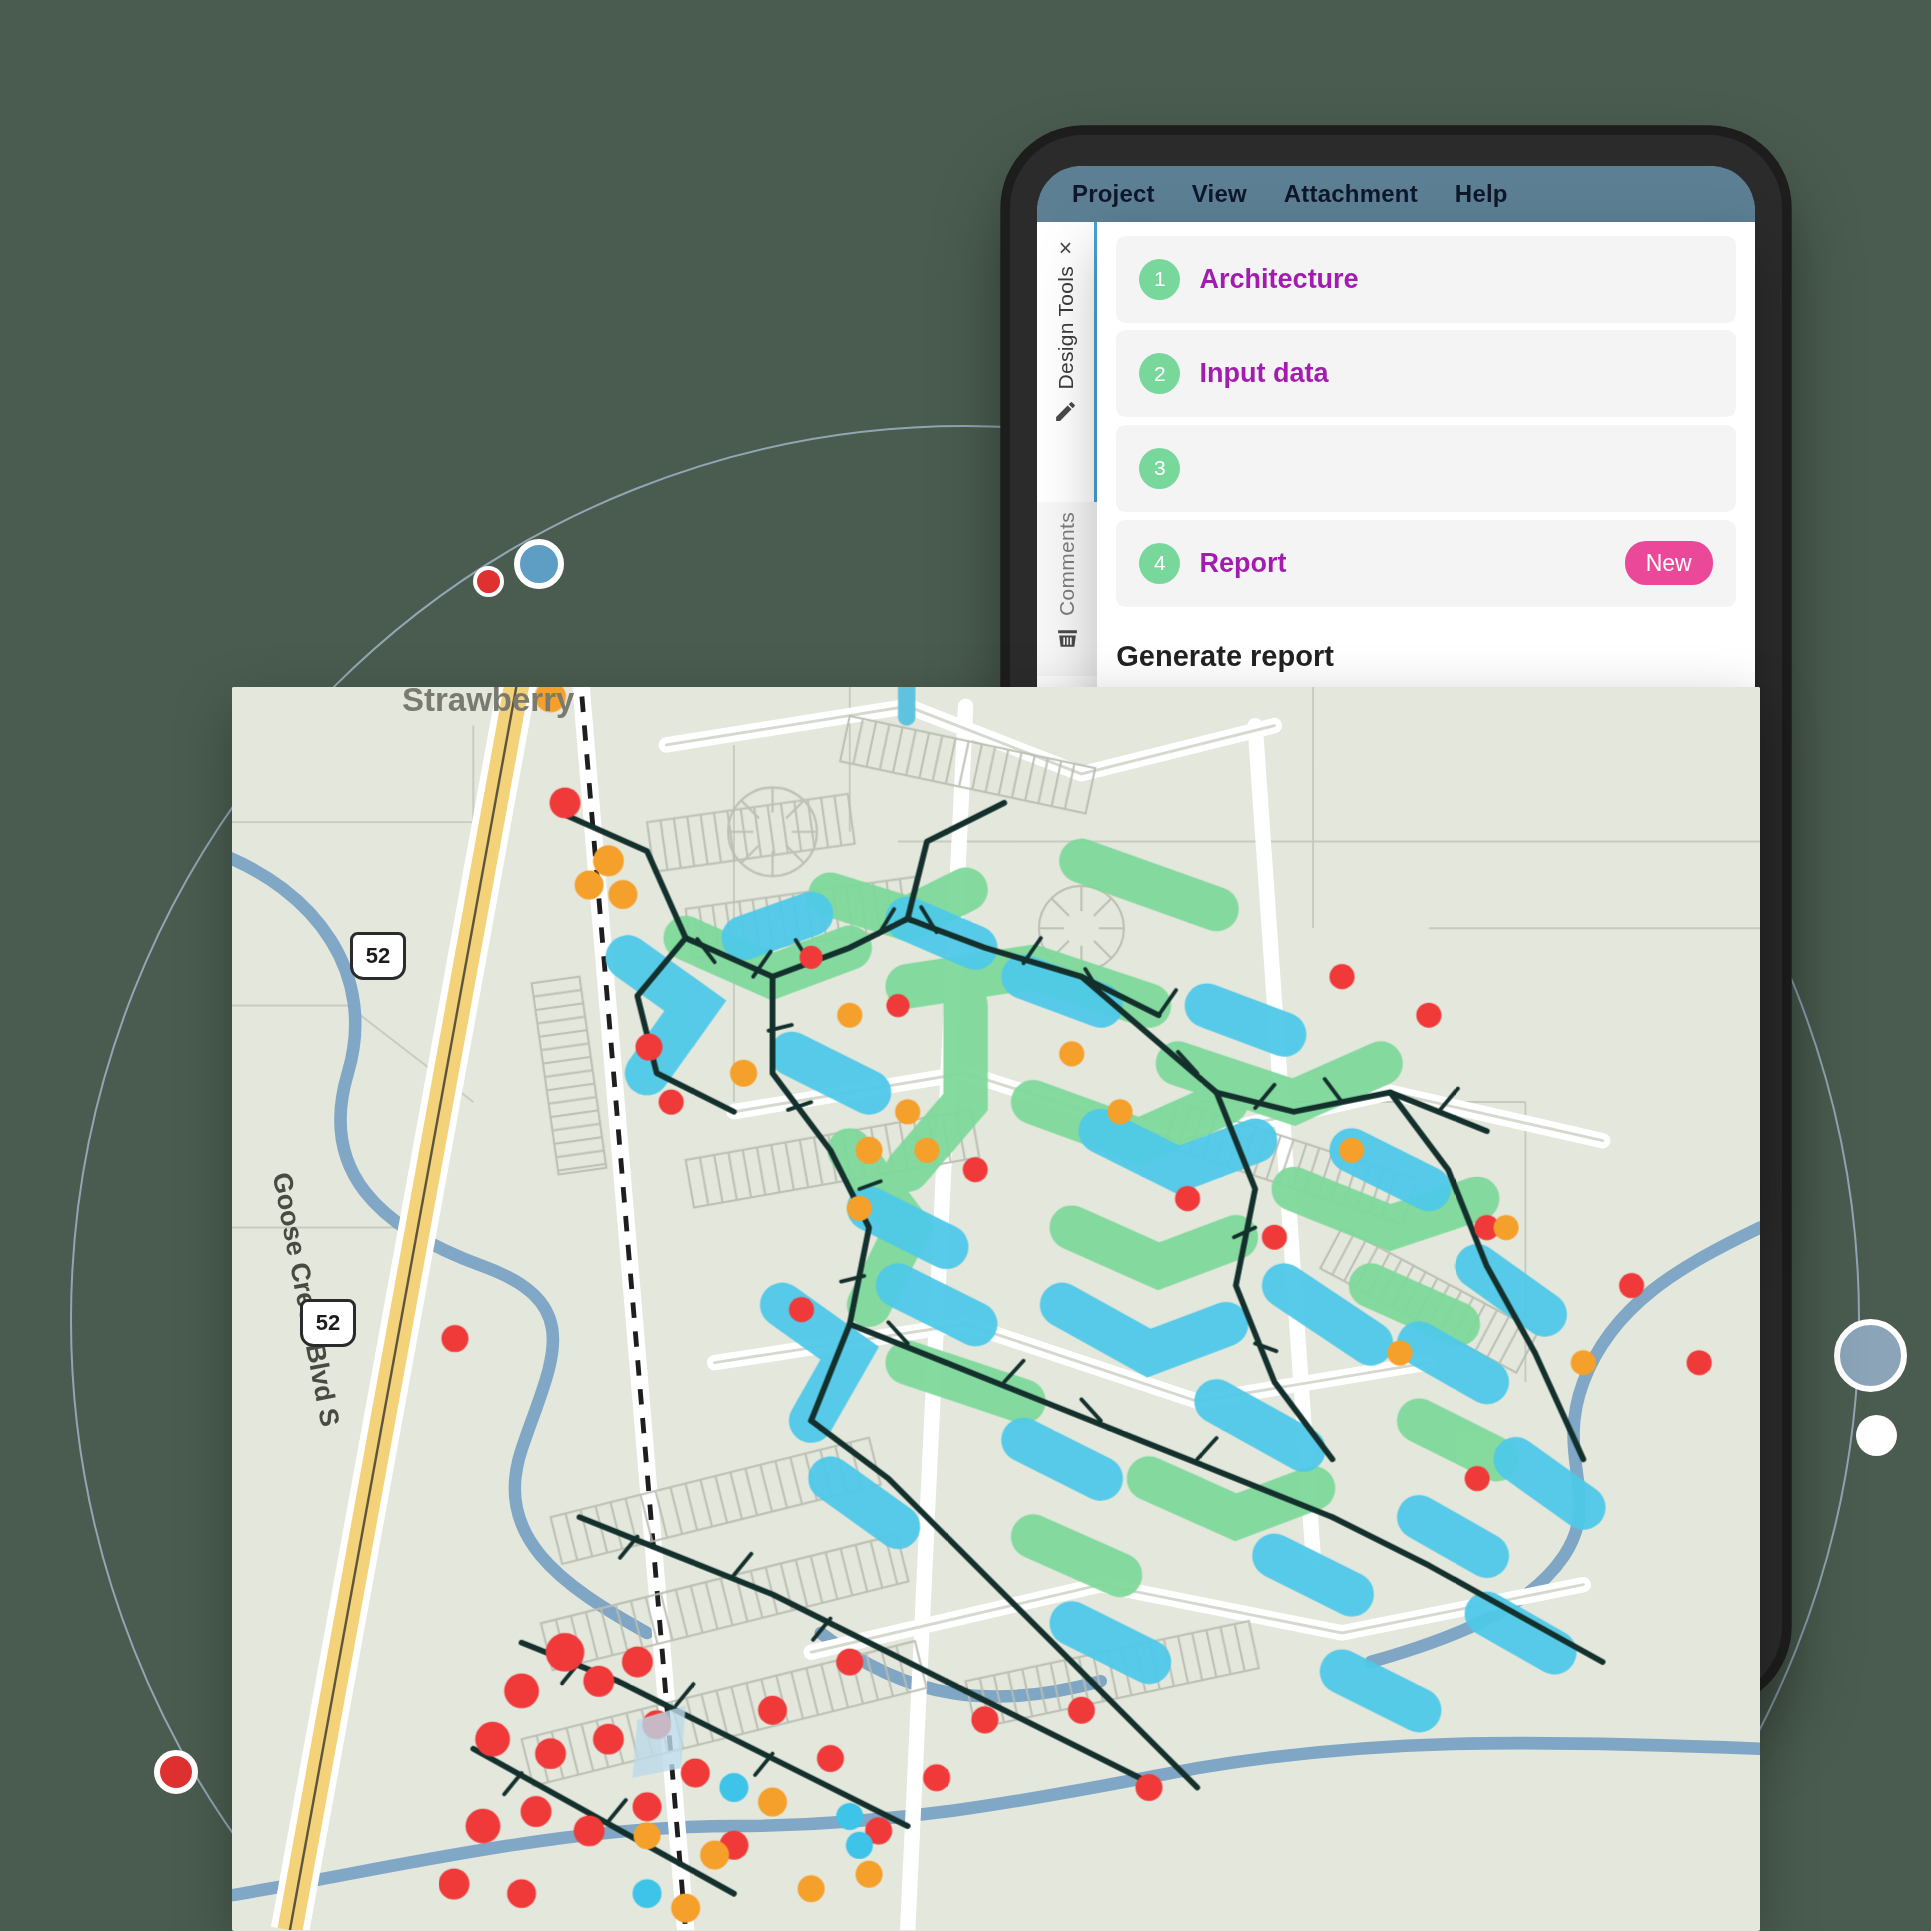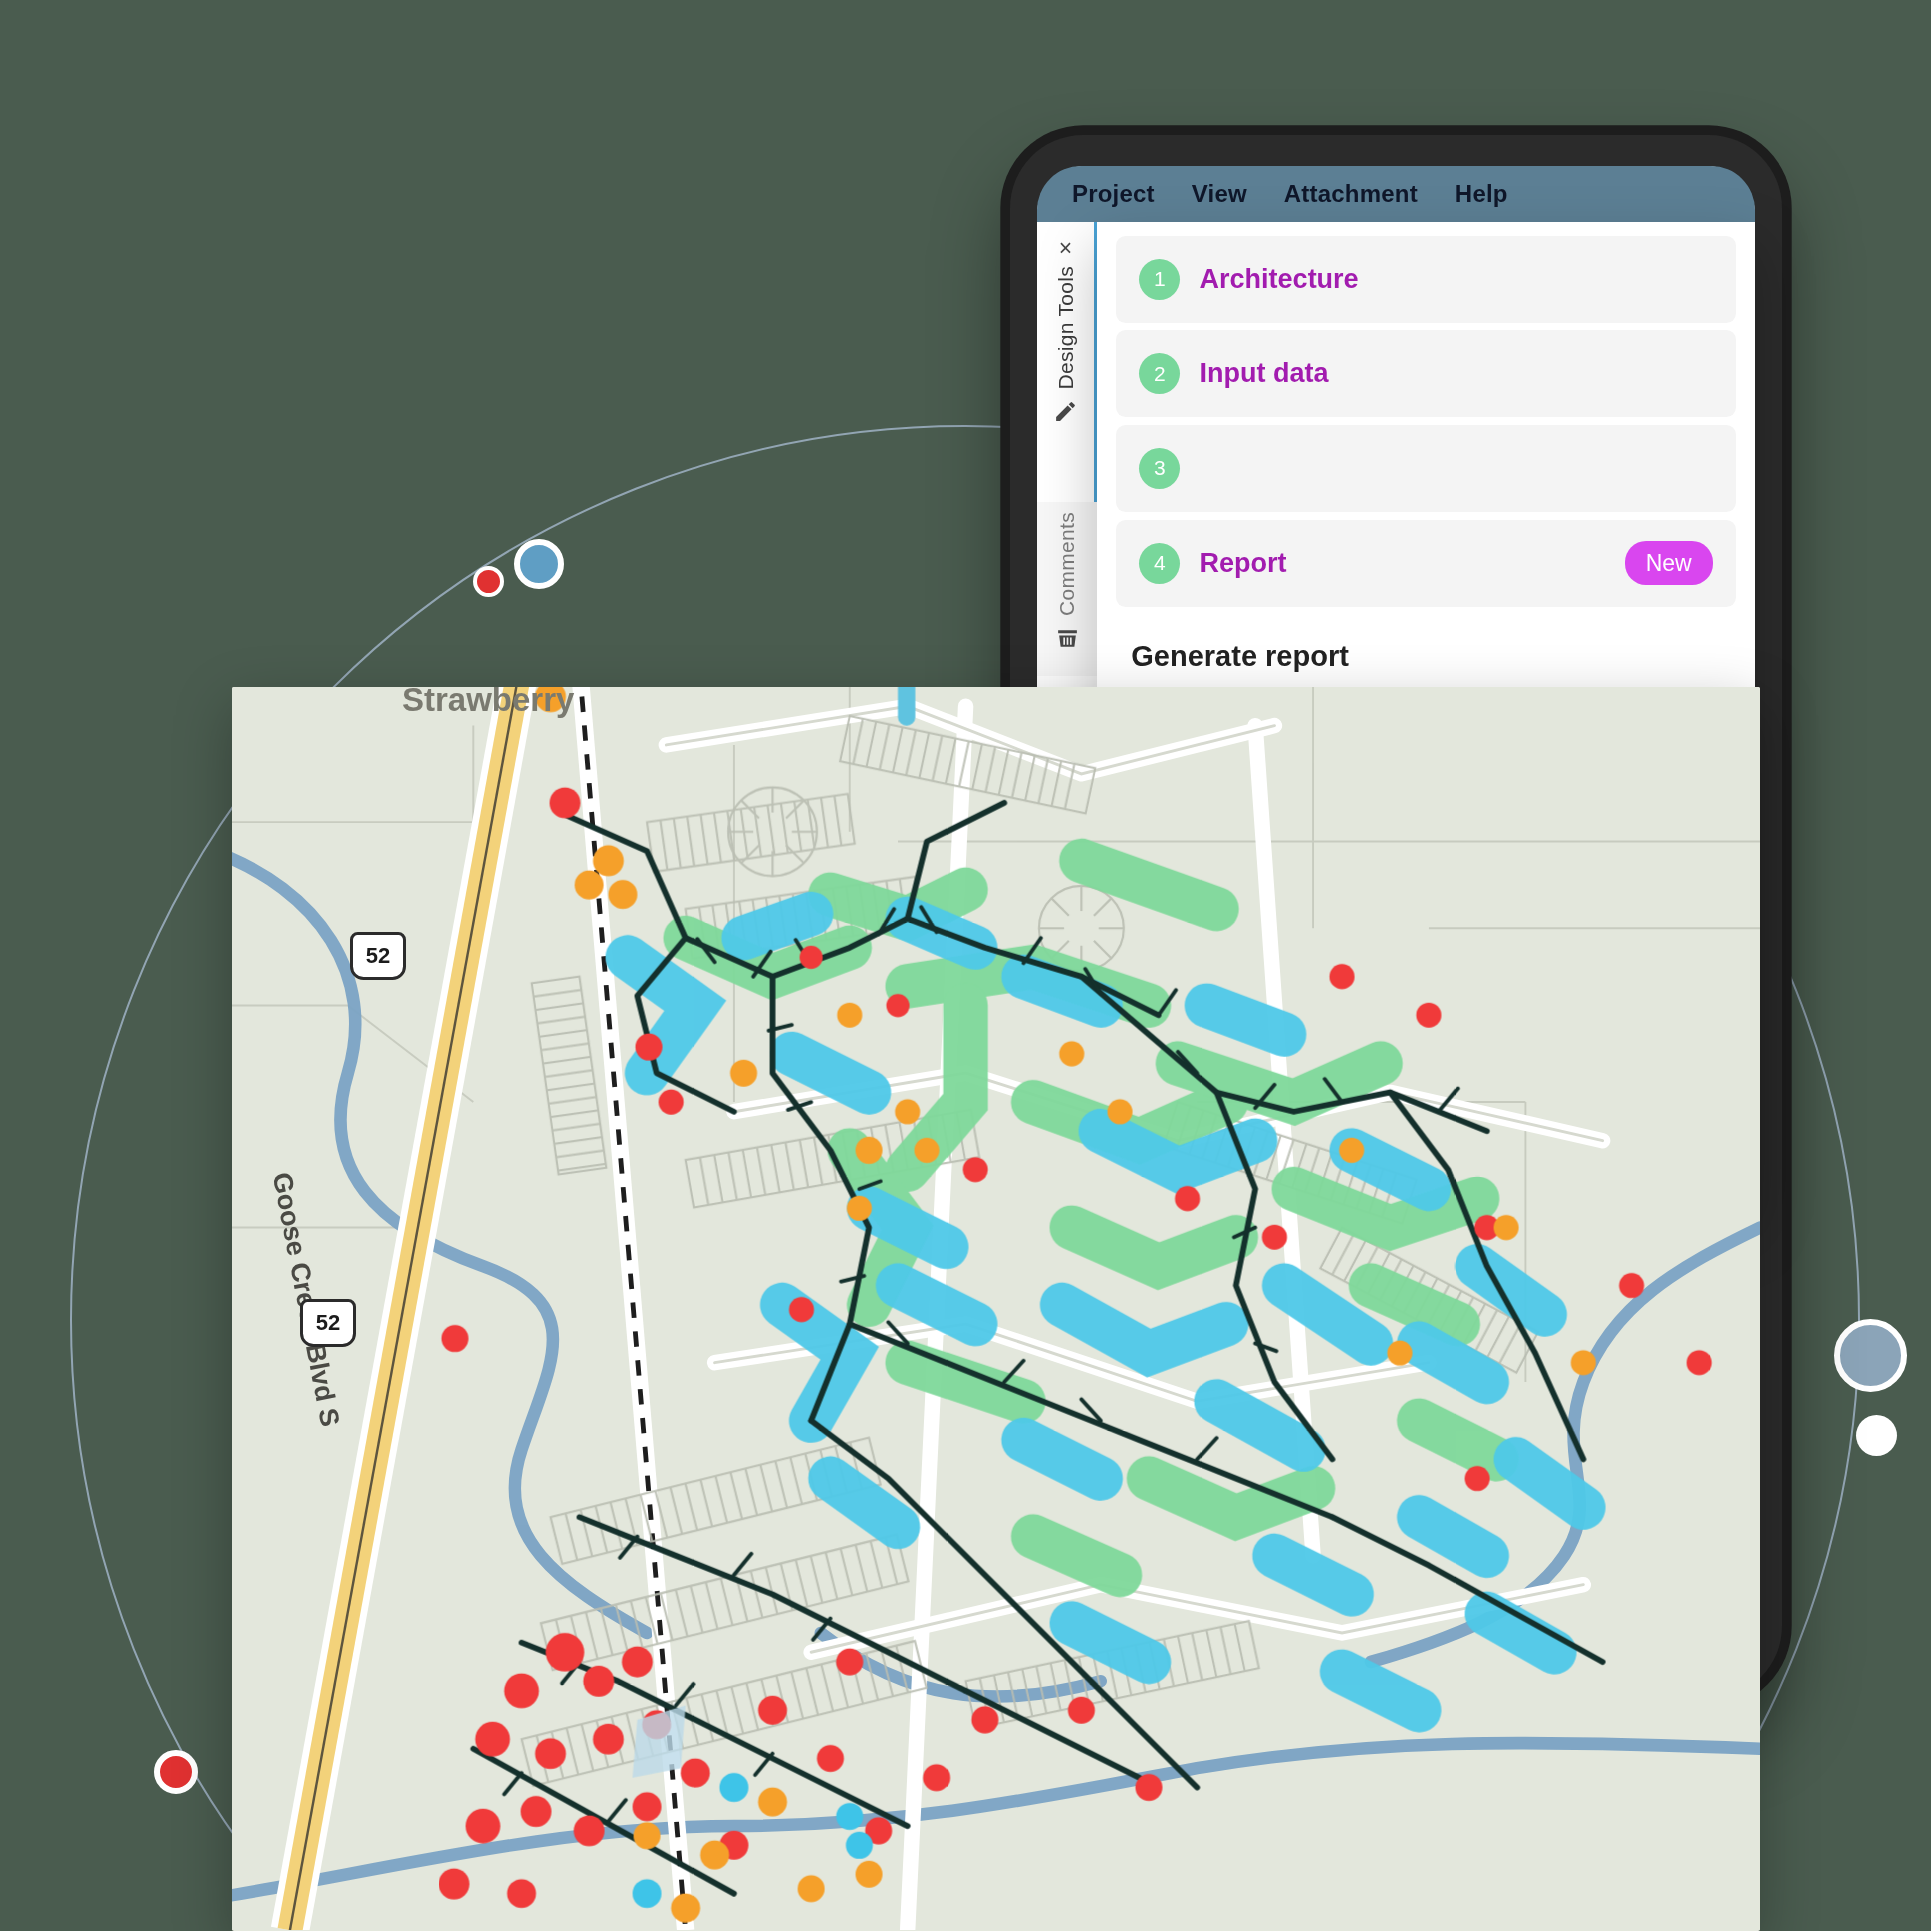--- a/index.html
+++ b/index.html
@@ -68,25 +68,25 @@
   .step{
     height:87px;margin-bottom:7.7px;background:#f4f4f4;border-radius:9.7px;
     display:flex;align-items:center;padding:0 23px;box-sizing:border-box;gap:19.3px;
   }
   .badge{
     width:41px;height:41px;border-radius:50%;background:#78d79b;color:#ffffff;
     display:flex;align-items:center;justify-content:center;font-size:21px;flex:none;
   }
   .step-label{font-size:27px;font-weight:bold;color:#a21caf;flex:1;}
   .pill{
-    background:#d946ef;color:#ffffff;font-size:23px;border-radius:21px;
+    background:#ec4899;color:#ffffff;font-size:23px;border-radius:21px;
     padding:8.7px 21px;white-space:nowrap;
   }
 
-  .sec-title{font-size:29px;font-weight:bold;color:#222222;margin:33px 0 0 15px;}
+  .sec-title{font-size:29px;font-weight:bold;color:#222222;margin:33px 0 0 0;}
   .sec-desc{font-size:24px;color:#3a3a3a;line-height:1.32;margin:21px 3.9px 0 3.9px;max-width:541px;}
 
   .cfg-btn{
     margin:33px 3.9px 0 3.9px;height:91px;background:#fafafa;border:1.4px solid #e3e3e3;
     border-radius:9.7px;display:flex;align-items:center;gap:25px;padding:0 23px;box-sizing:border-box;
   }
   .cfg-ico{
     width:58px;height:58px;border:2.4px solid #2596d6;border-radius:11.6px;flex:none;
     display:flex;align-items:center;justify-content:center;
   }

